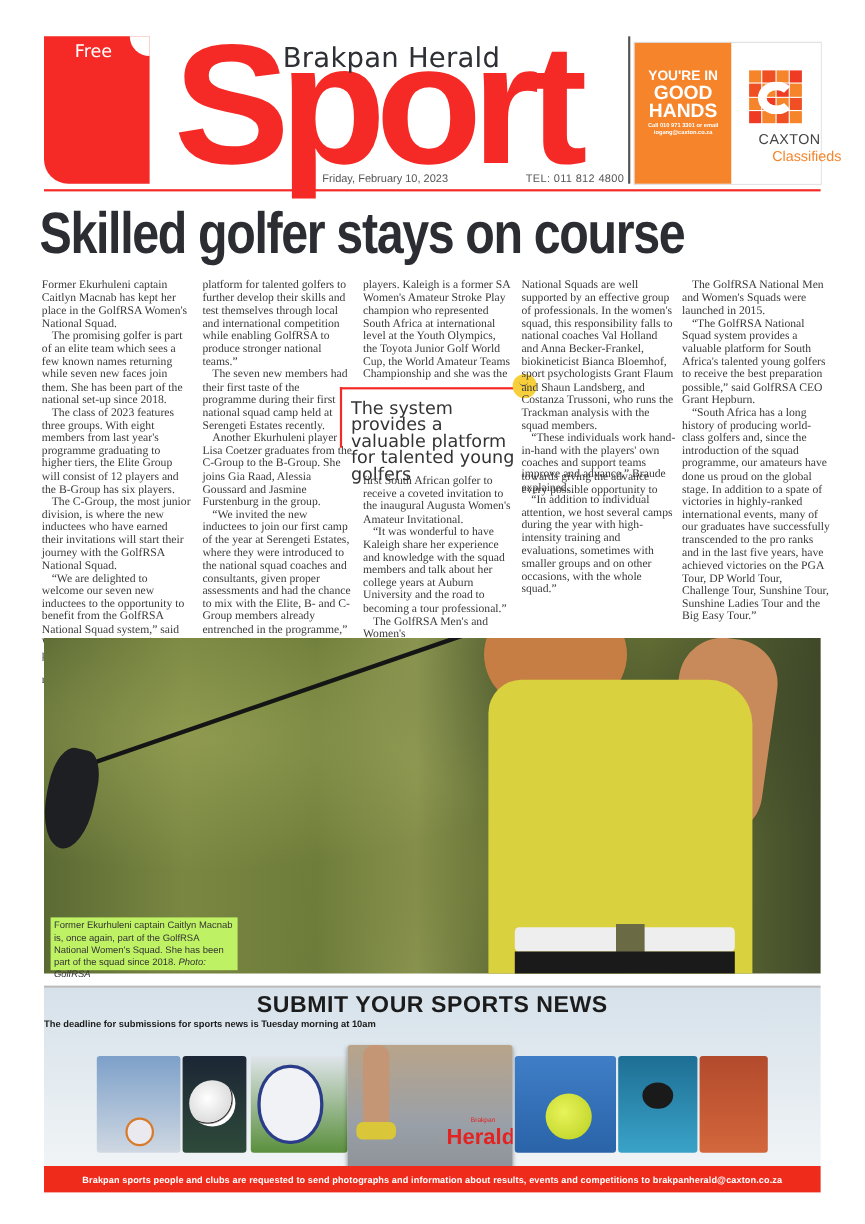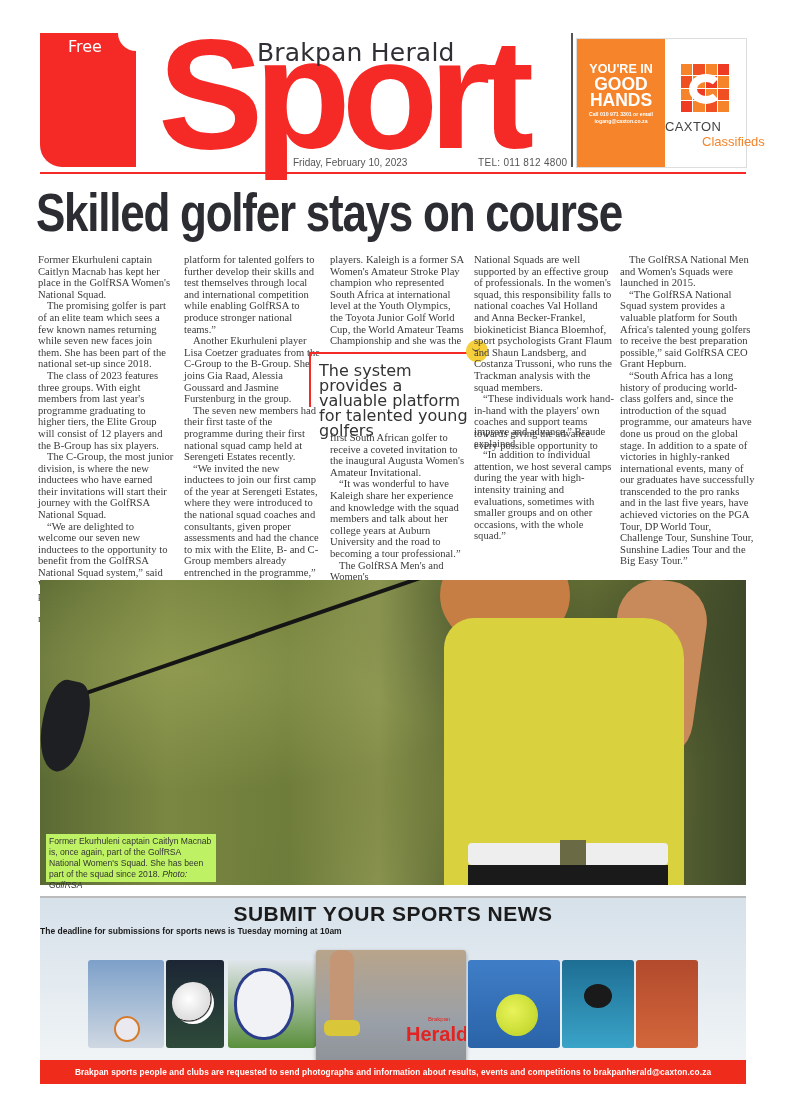--- a/index.html
+++ b/index.html
@@ -25,21 +25,21 @@
     font-size: 10px; color: #555; letter-spacing: 0.3px; }
   .masthead-rule { position: absolute; left: 40px; top: 172px; width: 706px; height: 2px; background: #f52a26; }
   .vsep { position: absolute; left: 571px; top: 33px; width: 2px; height: 134px; background: #555; }
 
   .ad-caxton { position: absolute; left: 576px; top: 38px; width: 171px; height: 130px; border: 1px solid #ddd; }
   .ad-left { position: absolute; left: 0; top: 0; width: 88px; height: 128px; background: #f6842a;
     color: #fff; font-family: "Liberation Sans", sans-serif; text-align: center; padding-top: 24px; }
   .ad-l1 { font-weight: 700; font-size: 12.5px; line-height: 13px; }
   .ad-l2 { font-weight: 700; font-size: 17.5px; line-height: 16px; }
   .ad-small { font-size: 5.2px; line-height: 7px; margin-top: 3px; font-weight: 700; }
-  .ad-right { position: absolute; left: 88px; top: 0; width: 81px; height: 128px; background: #fff; text-align: left; }
+  .ad-right { position: absolute; left: 88px; top: 0; width: 81px; height: 128px; background: #fff; text-align: right; }
   .logo-grid { position: absolute; left: 16px; top: 25px; width: 48px; height: 48px;
     display: grid; grid-template-columns: repeat(4, 1fr); gap: 1px; }
   .logo-grid span { display: block; }
   .logo-c { position: absolute; left: 24px; top: 35px; width: 34px; height: 30px; border: 8px solid #fff;
     border-right-color: transparent; border-radius: 50%; }
   .ad-brand { position: absolute; left: 0; top: 80px; width: 81px; font-family: "Liberation Sans", sans-serif;
     font-size: 13px; color: #444; letter-spacing: 0.4px; }
   .ad-brand2 { position: absolute; left: 0; top: 95px; width: 81px; font-family: "Liberation Sans", sans-serif;
     font-size: 13px; color: #f6842a; padding-left: 37px; }
 
@@ -180,22 +180,22 @@
   <p class="first">Former Ekurhuleni captain Caitlyn Macnab has kept her place in the GolfRSA Women's National Squad.</p>
   <p>The promising golfer is part of an elite team which sees a few known names returning while seven new faces join them. She has been part of the national set-up since 2018.</p>
   <p>The class of 2023 features three groups. With eight members from last year's programme graduating to higher tiers, the Elite Group will consist of 12 players and the B-Group has six players.</p>
   <p>The C-Group, the most junior division, is where the new inductees who have earned their invitations will start their journey with the GolfRSA National Squad.</p>
   <p>“We are delighted to welcome our seven new inductees to the opportunity to benefit from the GolfRSA National Squad system,” said Womens Golf South Africa president Sarah Braude.</p>
   <p>“The men's and women's national squad provide a</p>
 </div>
 
 <div class="col c2">
   <p class="first">platform for talented golfers to further develop their skills and test themselves through local and international competition while enabling GolfRSA to produce stronger national teams.”</p>
+  <p>The seven new members had their first taste of the programme during their first national squad camp held at Serengeti Estates recently.</p>
   <p>Another Ekurhuleni player Lisa Coetzer graduates from the C-Group to the B-Group. She joins Gia Raad, Alessia Goussard and Jasmine Furstenburg in the group.</p>
-  <p>The seven new members had their first taste of the programme during their first national squad camp held at Serengeti Estates recently.</p>
   <p>“We invited the new inductees to join our first camp of the year at Serengeti Estates, where they were introduced to the national squad coaches and consultants, given proper assessments and had the chance to mix with the Elite, B- and C-Group members already entrenched in the programme,” Braude said.</p>
   <p>“We were also fortunate to get former squad member and now professional golfer Kaleigh Telfer to do a Q&amp;A with the</p>
 </div>
 
 <div class="col c3">
   <p class="first">players. Kaleigh is a former SA Women's Amateur Stroke Play champion who represented South Africa at international level at the Youth Olympics, the Toyota Junior Golf World Cup, the World Amateur Teams Championship and she was the</p>
 </div>
 
 <div class="pullquote">
   <div class="pq-text">The system provides a valuable platform for talented young golfers</div>

